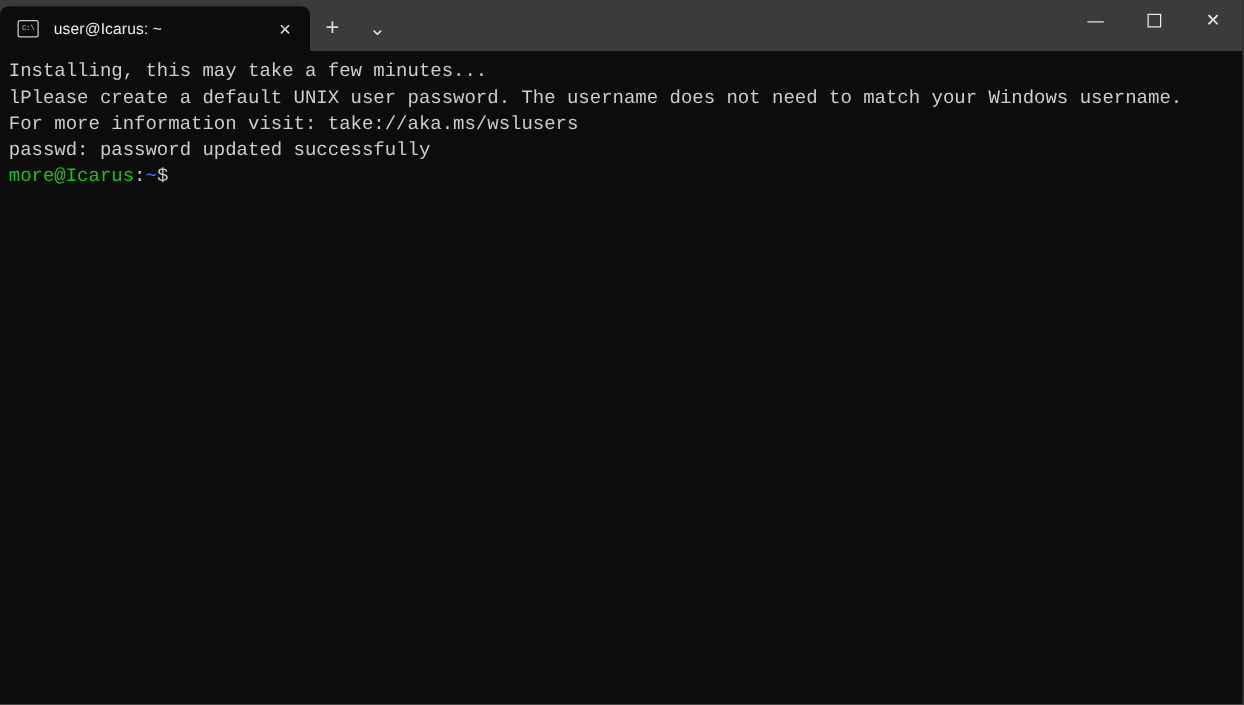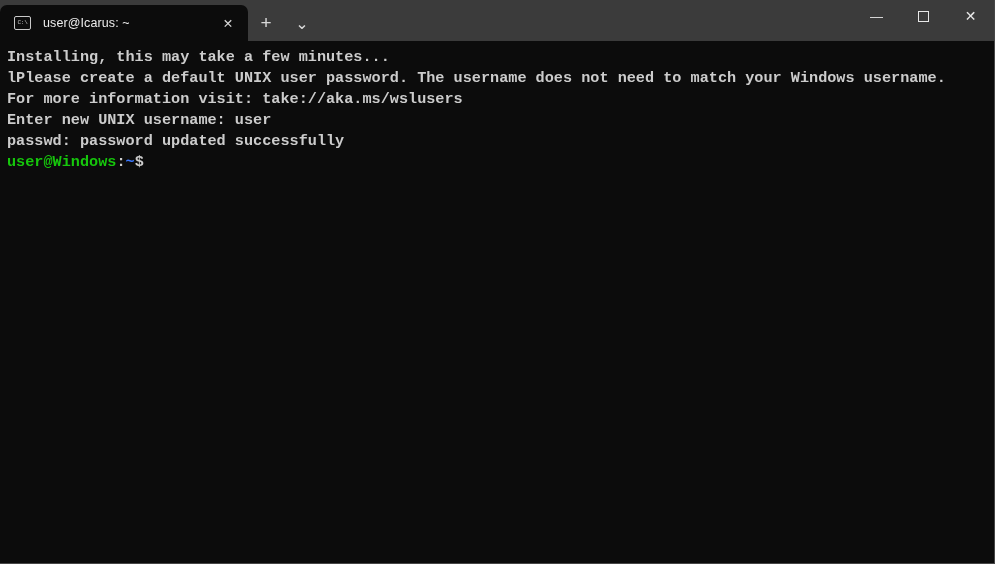--- a/index.html
+++ b/index.html
@@ -144,21 +144,20 @@
   #terminal {
     position: absolute;
     left: 0;
     top: 41px;
     right: 0;
     bottom: 0;
     background: #0c0c0c;
     padding: 6px 12px 0 7px;
     box-sizing: border-box;
     overflow: hidden;
-    font-weight: bold;
   }
   .term-line {
     font-family: "Liberation Mono", "DejaVu Sans Mono", monospace;
     font-size: 15.2px;
     line-height: 21px;
     color: #cccccc;
     white-space: pre;
     letter-spacing: 0px;
   }
   .c-green  { color: #16c60c; }
@@ -208,19 +207,18 @@
     </div>
   </div>
 
   <div class="left-edge"></div>
 
   <div id="terminal">
     <div id="term-lines">
         <div class="term-line"><span class="c-white">Installing, this may take a few minutes...</span></div>
         <div class="term-line"><span class="c-white">lPlease create a default UNIX user password. The username does not need to match your Windows username.</span></div>
         <div class="term-line"><span class="c-white">For more information visit: take://aka.ms/wslusers</span></div>
-        <div class="term-line"><span class="c-white">Enter new UNIX username: user</span></div>
         <div class="term-line"><span class="c-white">passwd: password updated successfully</span></div>
-        <div class="term-line"><span class="c-green">user@Windows</span><span class="c-white">:</span><span class="c-blue">~</span><span class="c-white">$</span></div>
+        <div class="term-line"><span class="c-green">more@Icarus</span><span class="c-white">:</span><span class="c-blue">~</span><span class="c-white">$</span></div>
       </div>
   </div>
 
 </div>
 
 </body></html>

